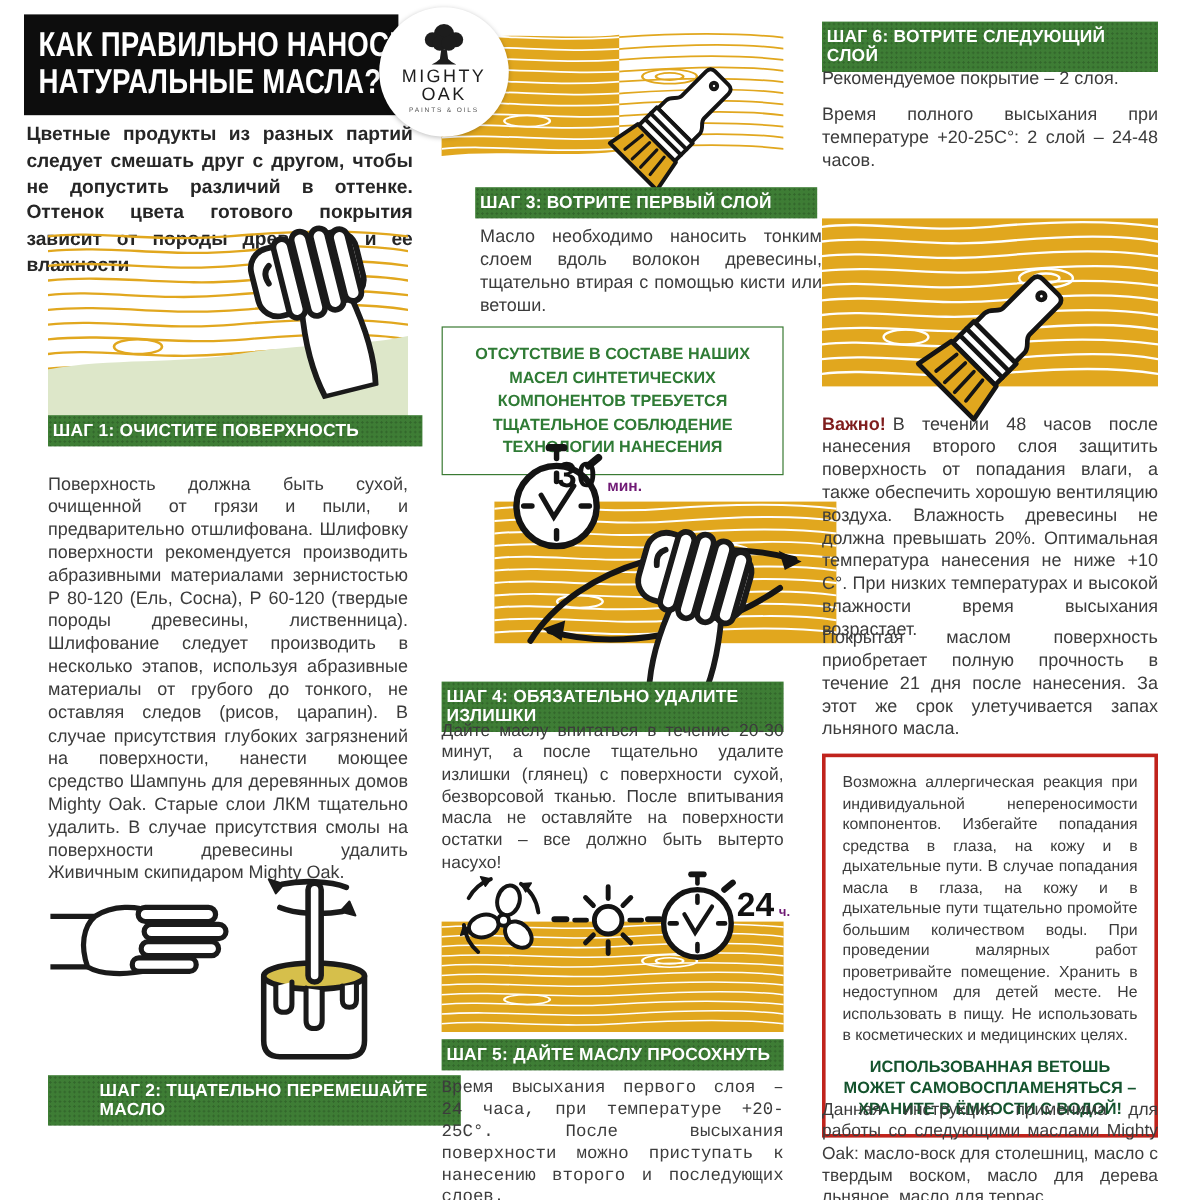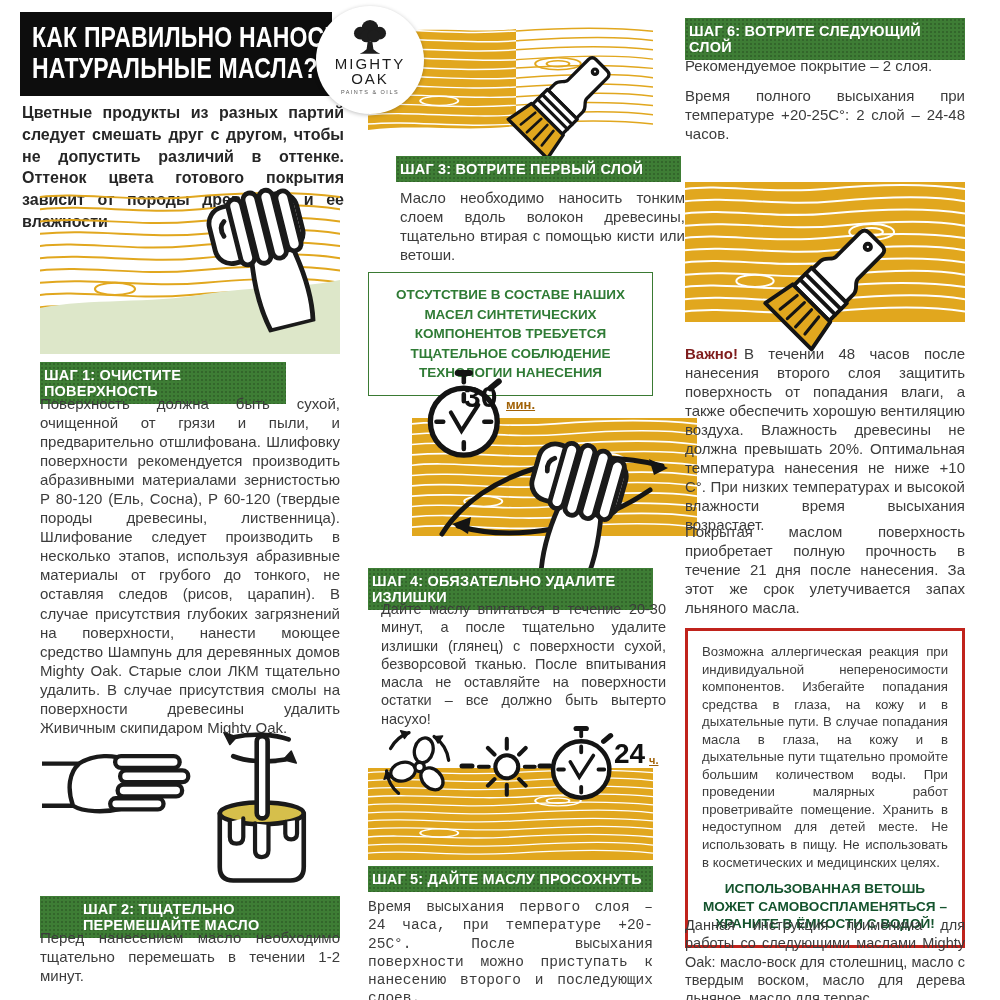--- a/index.html
+++ b/index.html
@@ -33,21 +33,21 @@
   
   .green-box{border:1.5px solid #3a7a33;color:#2f7b35;font-weight:700;font-size:13.5px;
     text-align:center;padding:12px 8px;box-sizing:border-box;line-height:1.45;}
   
   .imp-label{color:#7f1d1d;font-weight:800;margin-right:6px;}
   
   .red-box{border:3px solid #c0231c;padding:12px 14px;box-sizing:border-box;}
   .red-box .body{font-size:13.2px;line-height:1.33;text-align:justify;color:#3c3c3c;}
   .red-warn{margin-top:9px;color:#14532d;font-weight:800;font-size:13.6px;text-align:center;line-height:1.3;}
   .timer-num{font-weight:800;color:#111;font-size:30px;line-height:1;}
-  .timer-unit{font-weight:800;color:#a16207;font-size:13px;text-decoration:underline;}
+  .timer-unit{font-weight:800;color:#701a75;font-size:13px;}
   .illo{overflow:visible;}
 </style>
 </head>
 <body>
 
 <svg width="0" height="0" style="position:absolute" aria-hidden="true">
   <defs>
     <symbol id="grain" viewBox="0 0 300 160" preserveAspectRatio="none">
       <g fill="none" stroke="currentColor" stroke-width="2.2" stroke-linecap="round">
         <path d="M0 8 C40 2 90 14 150 8 S260 2 300 8"></path>
@@ -172,34 +172,33 @@
   <div class="abs intro">Цветные продукты из разных партий следует смешать друг с другом, чтобы не допустить различий в оттенке. Оттенок цвета готового покрытия зависит от породы древесины и ее влажности</div>
 
   <svg class="abs illo" style="left:40px;top:190px;" width="300" height="164" viewBox="0 0 300 164">
     <use href="#grain" x="0" y="0" width="300" height="140" style="color:#e1a71e"></use>
     <path d="M0 118 C 50 108 110 114 165 104 C 215 96 265 98 300 90 L300 164 L0 164 Z" fill="#dde7c9"></path>
     <g transform="translate(150,14) rotate(-14) scale(0.60)">
       <use href="#hand-pad" width="220" height="240"></use>
     </g>
   </svg>
 
-  <div class="abs step-h" style="left:40px;top:362px;width:246px;">ШАГ 1: ОЧИСТИТЕ ПОВЕРХНОСТЬ</div>
+  <div class="abs step-h" style="left:40px;top:346px;width:312px;">ШАГ 1: ОЧИСТИТЕ ПОВЕРХНОСТЬ</div>
   <div class="abs body-text" style="left:40px;top:394px;width:300px;">Поверхность должна быть сухой, очищенной от грязи и пыли, и предварительно отшлифована. Шлифовку поверхности рекомендуется производить абразивными материалами зернистостью Р 80-120 (Ель, Сосна), Р 60-120 (твердые породы древесины, лиственница). Шлифование следует производить в несколько этапов, используя абразивные материалы от грубого до тонкого, не оставляя следов (рисов, царапин). В случае присутствия глубоких загрязнений на поверхности, нанести моющее средство Шампунь для деревянных домов Mighty Oak. Старые слои ЛКМ тщательно удалить. В случае присутствия смолы на поверхности древесины удалить Живичным скипидаром Mighty Oak.</div>
 
   <svg class="abs illo" style="left:40px;top:722px;" width="300" height="170" viewBox="0 0 300 170">
     <g transform="translate(2,18) scale(0.62)">
       <use href="#hand-flat" width="240" height="150"></use>
     </g>
     <g transform="translate(168,4) scale(0.84)">
       <use href="#can" width="130" height="190"></use>
     </g>
   </svg>
 
-  <div class="abs step-h" style="left:40px;top:896px;width:300px;padding-left:43px;">ШАГ 2: ТЩАТЕЛЬНО ПЕРЕМЕШАЙТЕ МАСЛО</div>
-  <div class="abs body-text" style="left:40px;top:928px;width:300px;">Перед нанесением масло необходимо тщательно перемешать в течении 1-2 минут.</div>
+  <div class="abs step-h" style="left:40px;top:896px;width:344px;padding-left:43px;">ШАГ 2: ТЩАТЕЛЬНО ПЕРЕМЕШАЙТЕ МАСЛО</div>
 
   <svg class="abs illo" style="left:368px;top:8px;" width="285" height="142" viewBox="0 0 285 142">
     <defs>
       <clipPath id="cL">
           <rect x="0" y="0" width="148" height="142"></rect>
         </clipPath>
       <clipPath id="cR">
           <rect x="148" y="0" width="137" height="142"></rect>
         </clipPath>
     </defs>
@@ -233,21 +232,21 @@
       </g>
       <g transform="translate(122,56) rotate(16) scale(0.60)">
         <use href="#hand-pad" width="220" height="240"></use>
       </g>
     </svg>
     <span class="abs timer-num" style="left:96px;top:12px;">30</span>
     <span class="abs timer-unit" style="left:138px;top:27px;">мин.</span>
   </div>
 
   <div class="abs step-h" style="left:368px;top:568px;width:285px;">ШАГ 4: ОБЯЗАТЕЛЬНО УДАЛИТЕ ИЗЛИШКИ</div>
-  <div class="abs body-sm" style="left:368px;top:600px;width:285px;margin-left:13px;">Дайте маслу впитаться в течение 20-30 минут, а после тщательно удалите излишки (глянец) с поверхности сухой, безворсовой тканью. После впитывания масла не оставляйте на поверхности остатки – все должно быть вытерто насухо!</div>
+  <div class="abs body-sm" style="left:368px;top:600px;width:285px;">Дайте маслу впитаться в течение 20-30 минут, а после тщательно удалите излишки (глянец) с поверхности сухой, безворсовой тканью. После впитывания масла не оставляйте на поверхности остатки – все должно быть вытерто насухо!</div>
 
   <div class="abs" style="left:368px;top:726px;width:285px;height:136px;">
     <svg class="illo" width="285" height="136" viewBox="0 0 285 136">
       <rect x="0" y="42" width="285" height="92" fill="#e1a71e"></rect>
       <use href="#grain" x="0" y="42" width="285" height="92" style="color:#ffffff"></use>
       <g transform="translate(12,0) scale(0.66)">
         <use href="#fan" width="120" height="120"></use>
       </g>
       <path d="M94 40 h10 M172 40 h10" stroke="#141414" stroke-width="5" stroke-linecap="round"></path>
       <g transform="translate(106,8) scale(0.82)">

